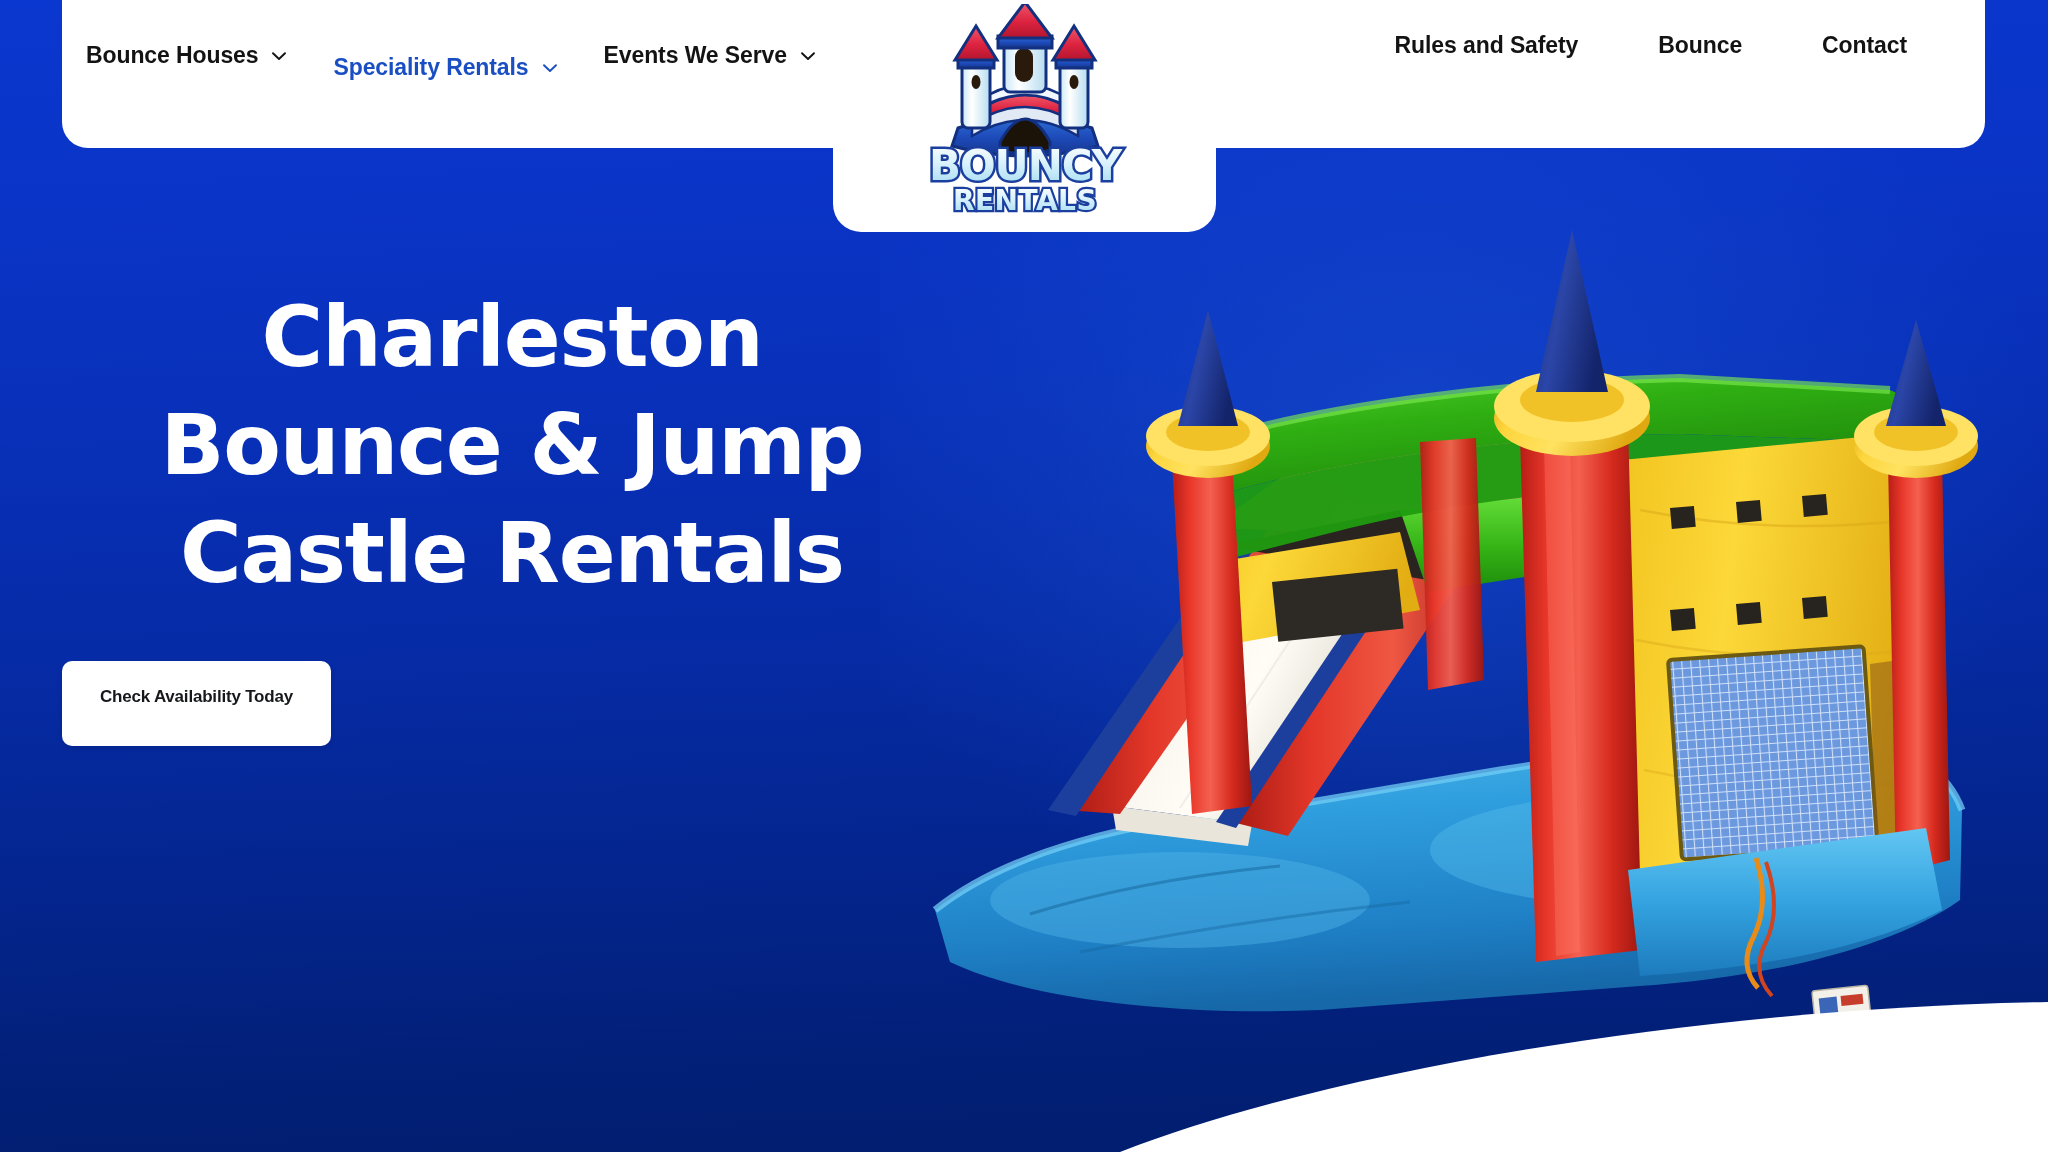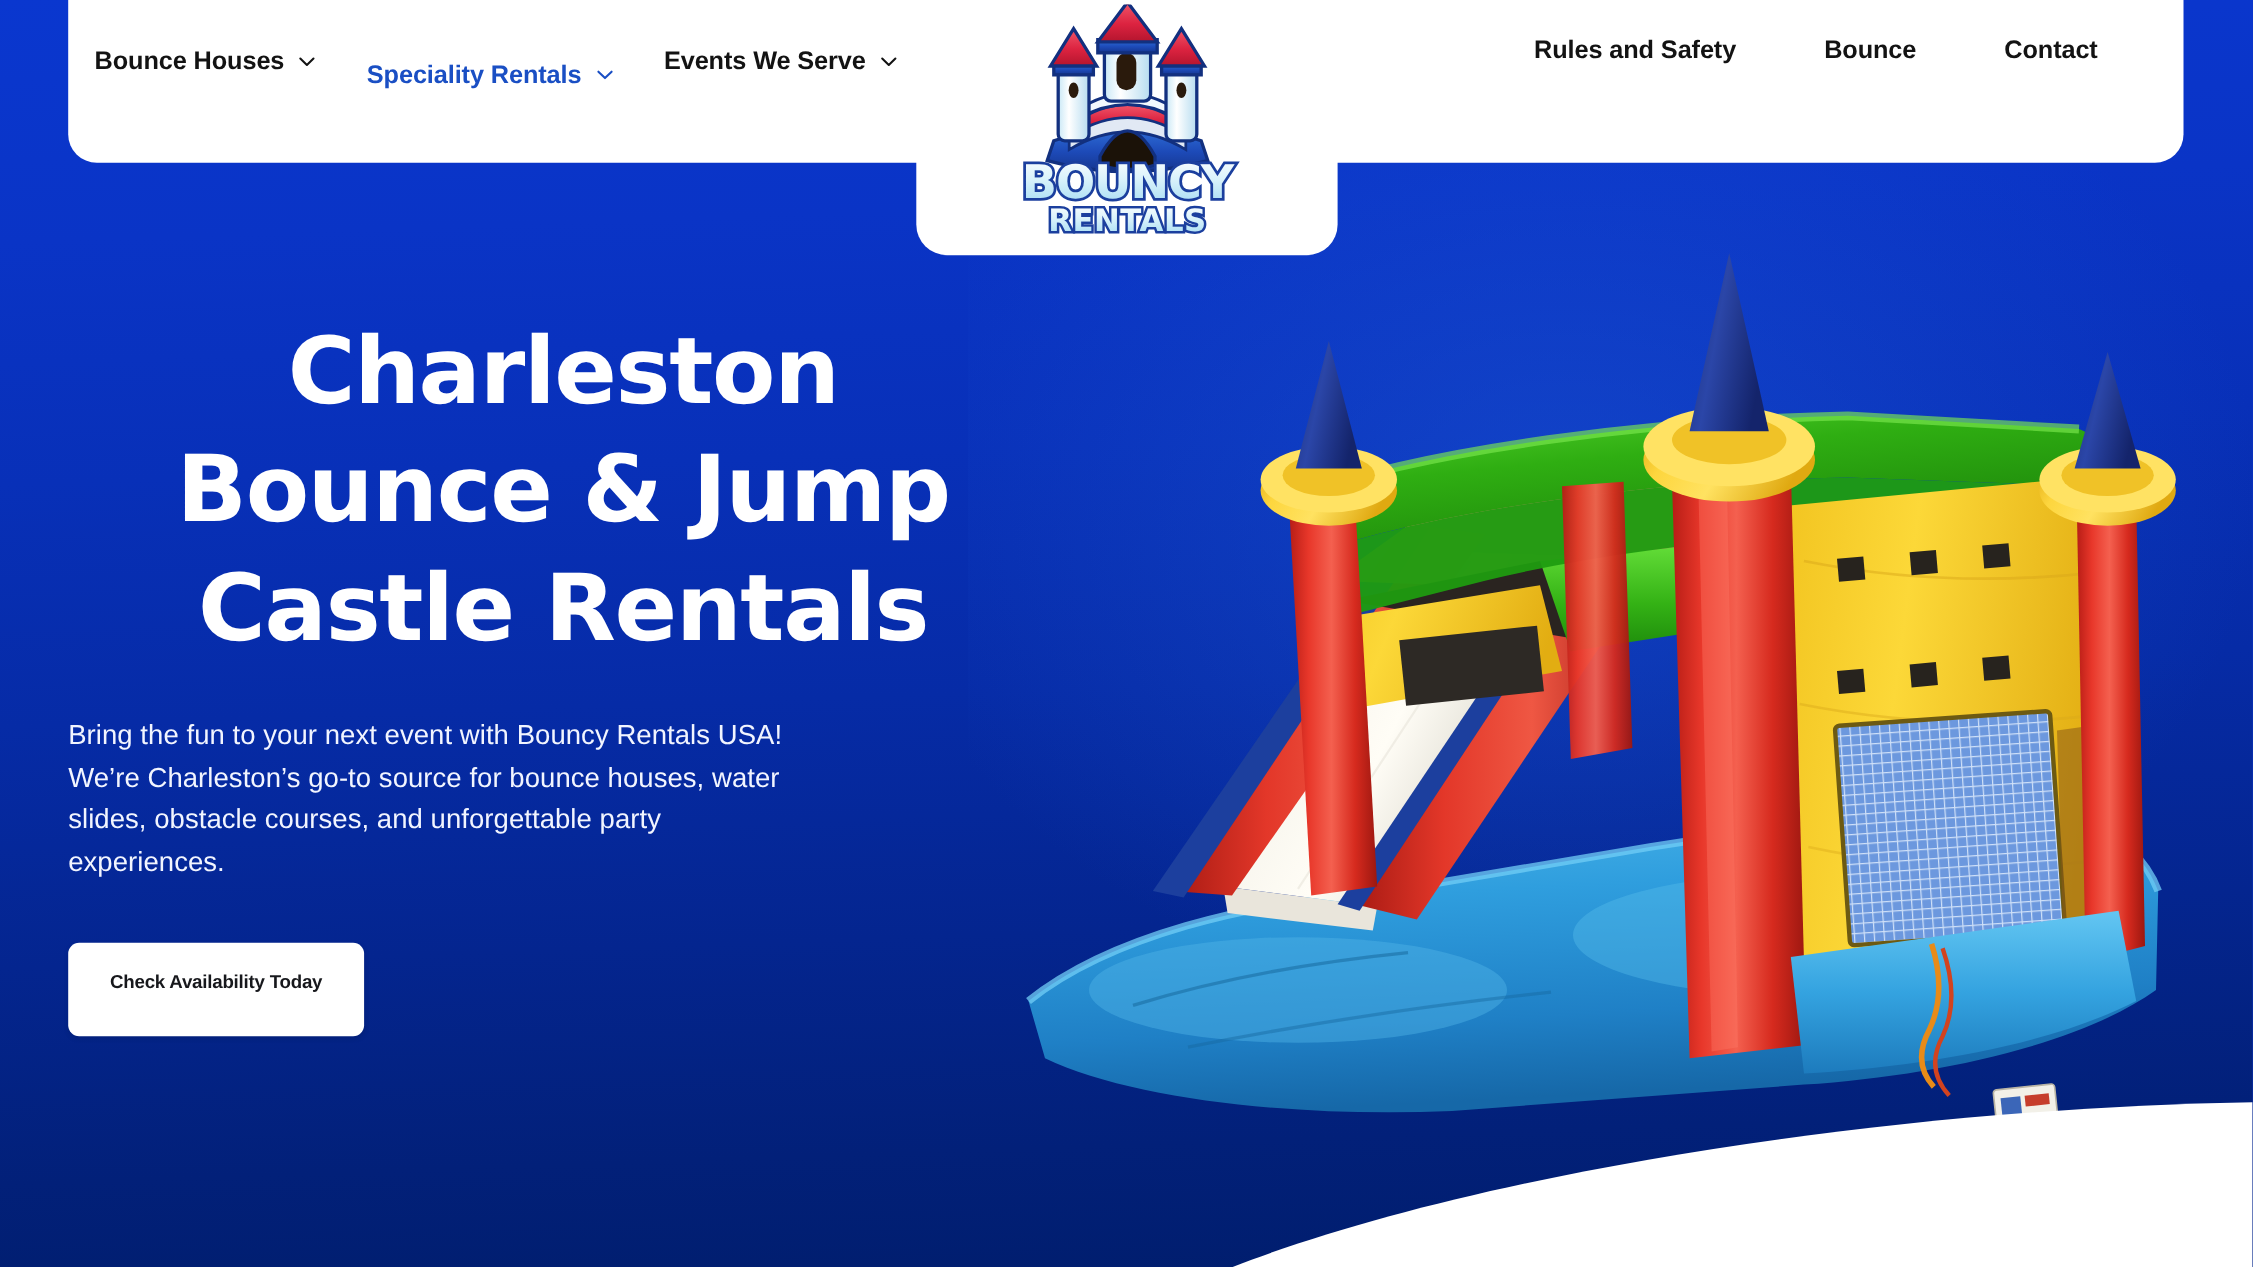--- a/index.html
+++ b/index.html
@@ -420,21 +420,20 @@
         <text x="125" y="176" text-anchor="middle" font-family="DejaVu Sans, sans-serif" font-size="42" font-weight="700" fill="url(#lgIce)" stroke="#1b3f9e" stroke-width="5" paint-order="stroke" letter-spacing="-1">BOUNCY</text>
         <text x="125" y="206" text-anchor="middle" font-family="DejaVu Sans, sans-serif" font-size="28" font-weight="700" fill="url(#lgIce)" stroke="#1b3f9e" stroke-width="4.5" paint-order="stroke" letter-spacing="0.5">RENTALS</text>
       </svg>
     </div>
   </div>
 
   <div class="hero-copy">
     <h1 class="hero-title">Charleston
 Bounce &amp; Jump
 Castle Rentals</h1>
-    <p class="hero-sub">Bring the fun to your next event with Bouncy Rentals USA! We’re Charleston’s go-to source for bounce houses, water slides, obstacle courses, and unforgettable party experiences.</p>
     <button class="cta">Check Availability Today</button>
   </div>
 
   <div class="bottom-curve">
     <svg viewBox="0 0 2048 190" preserveAspectRatio="none" xmlns="http://www.w3.org/2000/svg">
       <path d="M2048 40 C 1700 46, 1330 108, 1120 190 L 2048 190 Z" fill="#ffffff"></path>
     </svg>
   </div>
 
 </div>

